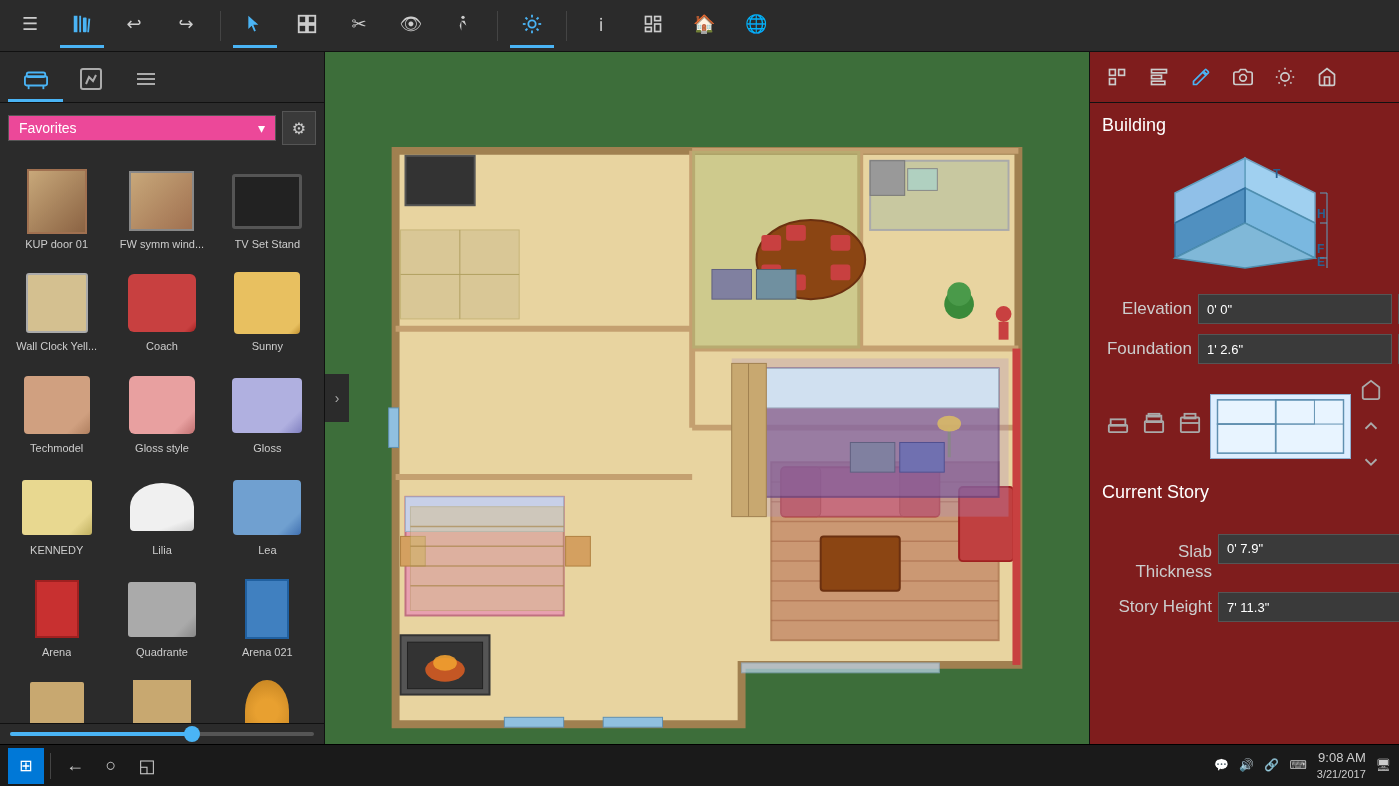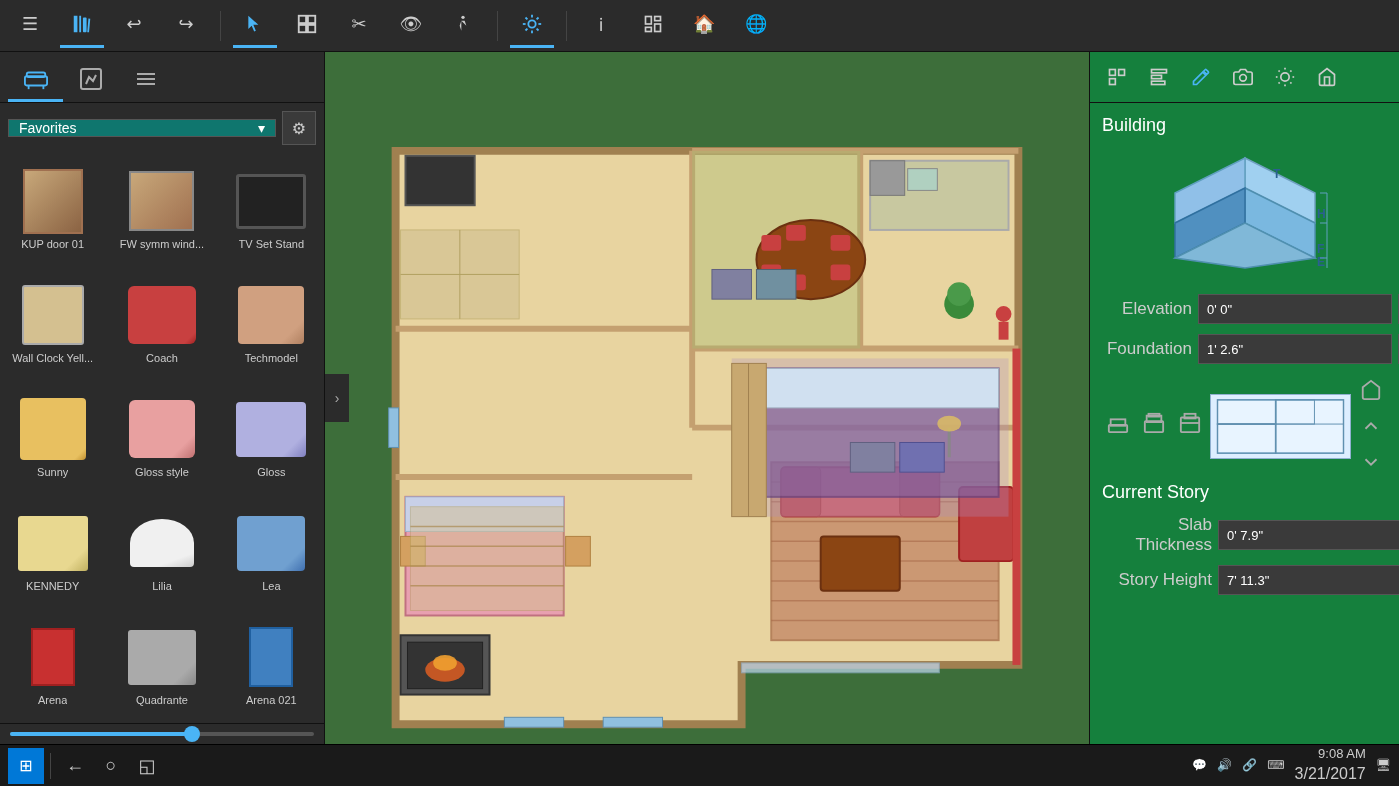--- a/index.html
+++ b/index.html
@@ -54,36 +54,36 @@
       border-bottom: 3px solid transparent;
     }
     .panel-tab.active { border-bottom: 3px solid #4ab4f5; color: #4ab4f5; }
 
     .panel-search-row {
       display: flex; align-items: center;
       padding: 8px;
       gap: 6px;
     }
     .panel-dropdown {
-      flex: 1; height: 18px;
-      background: #0f766e; border: 1px solid #555; color: #fff;
+      flex: 1; height: 26px;
+      background: #ec4899; border: 1px solid #555; color: #fff;
       padding: 0 10px; font-size: 14px; cursor: pointer;
       display: flex; align-items: center; justify-content: space-between;
     }
     .panel-settings-btn {
       width: 34px; height: 34px;
       background: #3a3a3a; border: 1px solid #555;
       display: flex; align-items: center; justify-content: center;
       cursor: pointer; color: #ccc; font-size: 16px;
     }
 
     .items-grid {
       display: grid;
       grid-template-columns: repeat(3, 1fr);
-      gap: 12px;
+      gap: 0;
       overflow-y: auto;
       flex: 1;
       padding: 4px;
     }
     .item-cell {
       display: flex; flex-direction: column; align-items: center;
       padding: 8px 4px;
       cursor: pointer;
       border: 1px solid transparent;
     }
@@ -149,21 +149,21 @@
       width: 24px; height: 48px;
       background: #2b2b2b;
       display: flex; align-items: center; justify-content: center;
       cursor: pointer; color: #aaa; font-size: 14px;
       z-index: 10;
     }
 
     
     .right-panel {
       width: 310px;
-      background: #15803d;
+      background: #7f1d1d;
       display: flex;
       flex-direction: column;
       flex-shrink: 0;
       border-left: 1px solid #111;
       padding: 0;
     }
     .right-panel-toolbar {
       display: flex; align-items: center;
       padding: 6px 8px;
       gap: 4px;
@@ -246,21 +246,21 @@
       cursor: pointer; color: #ccc; font-size: 18px;
       background: transparent; border: none;
     }
     .taskbar-right {
       margin-left: auto;
       display: flex; align-items: center; gap: 10px;
       font-size: 12px; color: #ccc;
     }
     .taskbar-time { text-align: right; line-height: 1.4; }
     .taskbar-time .time { font-size: 13px; }
-    .taskbar-time .date { font-size: 16px; text-align: right; }
+    .taskbar-time .date { font-size: 11px; text-align: right; }
   </style>
 </head>
 <body>
 
 <div class="top-toolbar">
   <button class="toolbar-btn">☰</button>
   <button class="toolbar-btn active">
     <svg width="22" height="22" viewBox="0 0 24 24" fill="#4ab4f5">
         <rect x="3" y="3" width="4" height="18"></rect>
         <rect x="9" y="3" width="2" height="18"></rect>
@@ -383,30 +383,30 @@
         <div class="item-label">Wall Clock Yell...</div>
       </div>
       <div class="item-cell">
         <div class="item-img">
             <div class="thumb-coach"></div>
           </div>
         <div class="item-label">Coach</div>
       </div>
       <div class="item-cell">
         <div class="item-img">
+            <div class="thumb-sunny"></div>
+          </div>
+        <div class="item-label">Sunny</div>
+      </div>
+
+      <div class="item-cell">
+        <div class="item-img">
             <div class="thumb-techmodel"></div>
           </div>
         <div class="item-label">Techmodel</div>
-      </div>
-
-      <div class="item-cell">
-        <div class="item-img">
-            <div class="thumb-sunny"></div>
-          </div>
-        <div class="item-label">Sunny</div>
       </div>
       <div class="item-cell">
         <div class="item-img">
             <div class="thumb-gloss-style"></div>
           </div>
         <div class="item-label">Gloss style</div>
       </div>
       <div class="item-cell">
         <div class="item-img">
             <div class="thumb-gloss"></div>
@@ -737,21 +737,21 @@
             <svg width="22" height="22" viewBox="0 0 24 24" fill="none" stroke="#aaa" stroke-width="2">
                 <polyline points="6 9 12 15 18 9"></polyline>
               </svg>
           </button>
         </div>
       </div>
 
       <div class="section-title" style="">Current Story</div>
 
       <div class="prop-row">
-        <div class="prop-label" style="flex: 0 0 110px;">Slab Thickness</div>
+        <div class="prop-label" style="flex: 0 0 110px; margin-top: 27px;">Slab Thickness</div>
         <input class="prop-input" type="text" value="0' 7.9&quot;" style="">
 
       </div>
 
       <div class="prop-row">
         <div class="prop-label" style="flex: 0 0 110px;">Story Height</div>
         <input class="prop-input" type="text" value="7' 11.3&quot;" style="">
 
       </div>
     </div>

